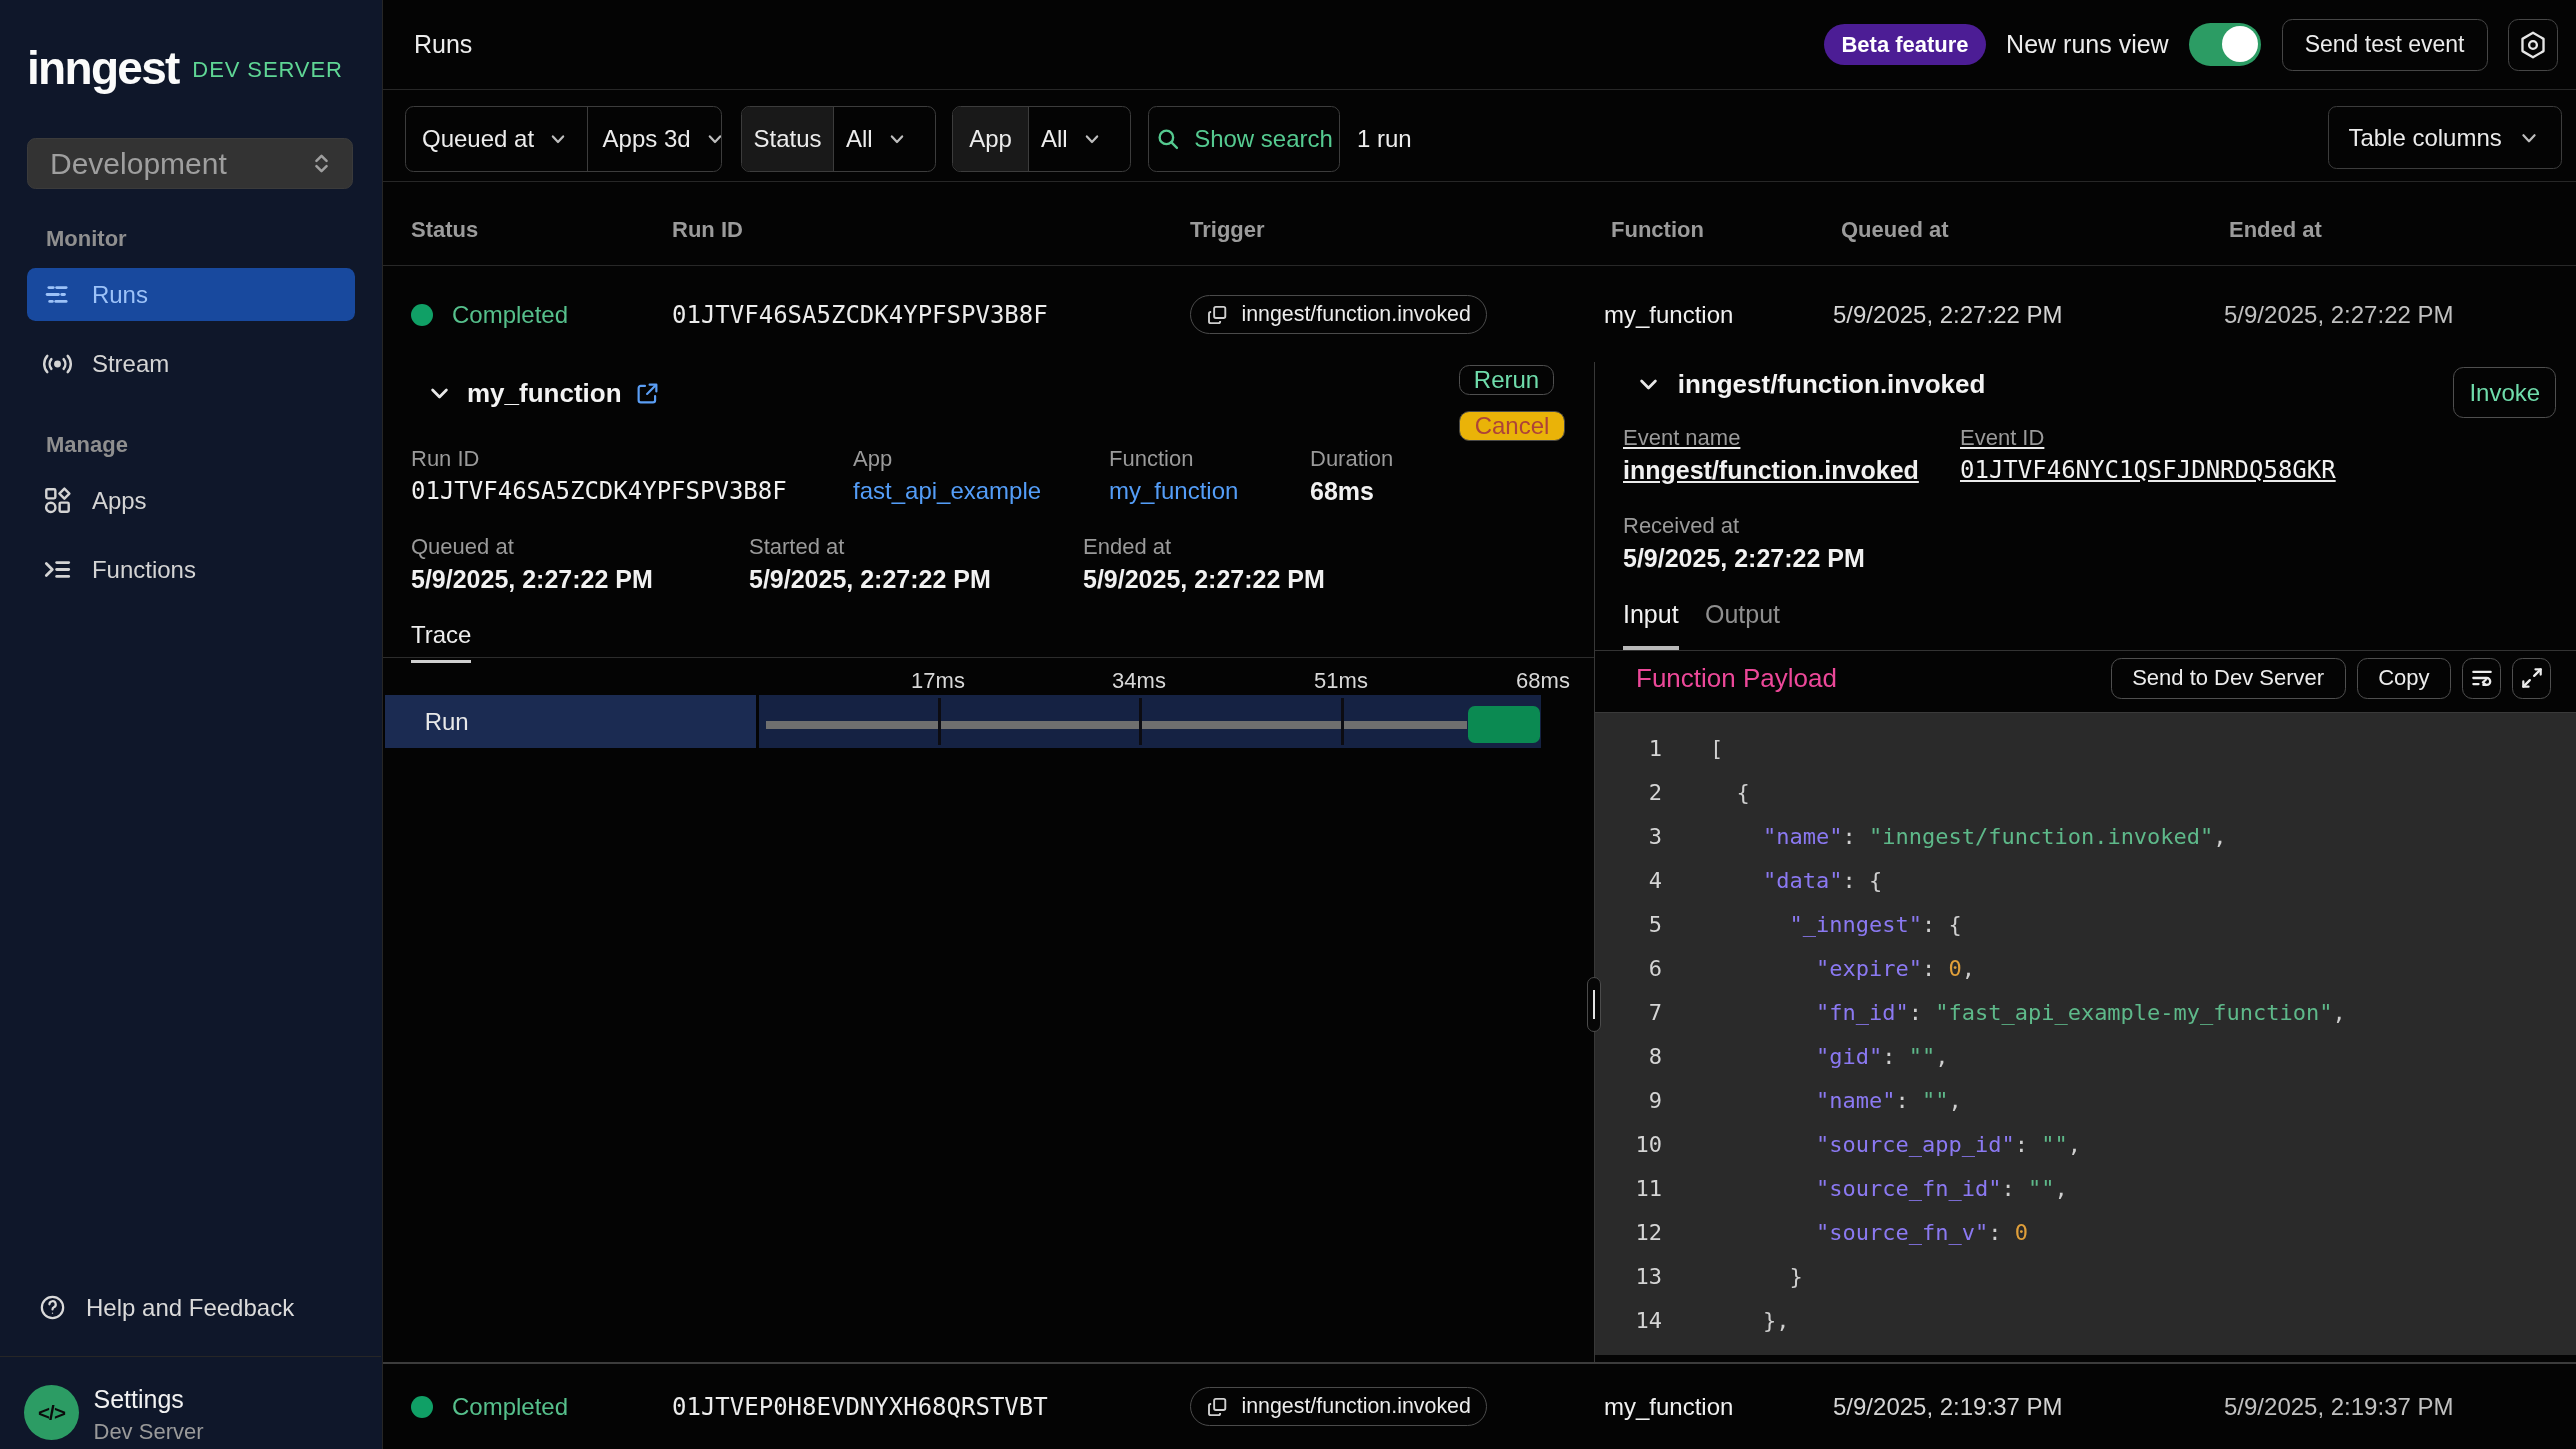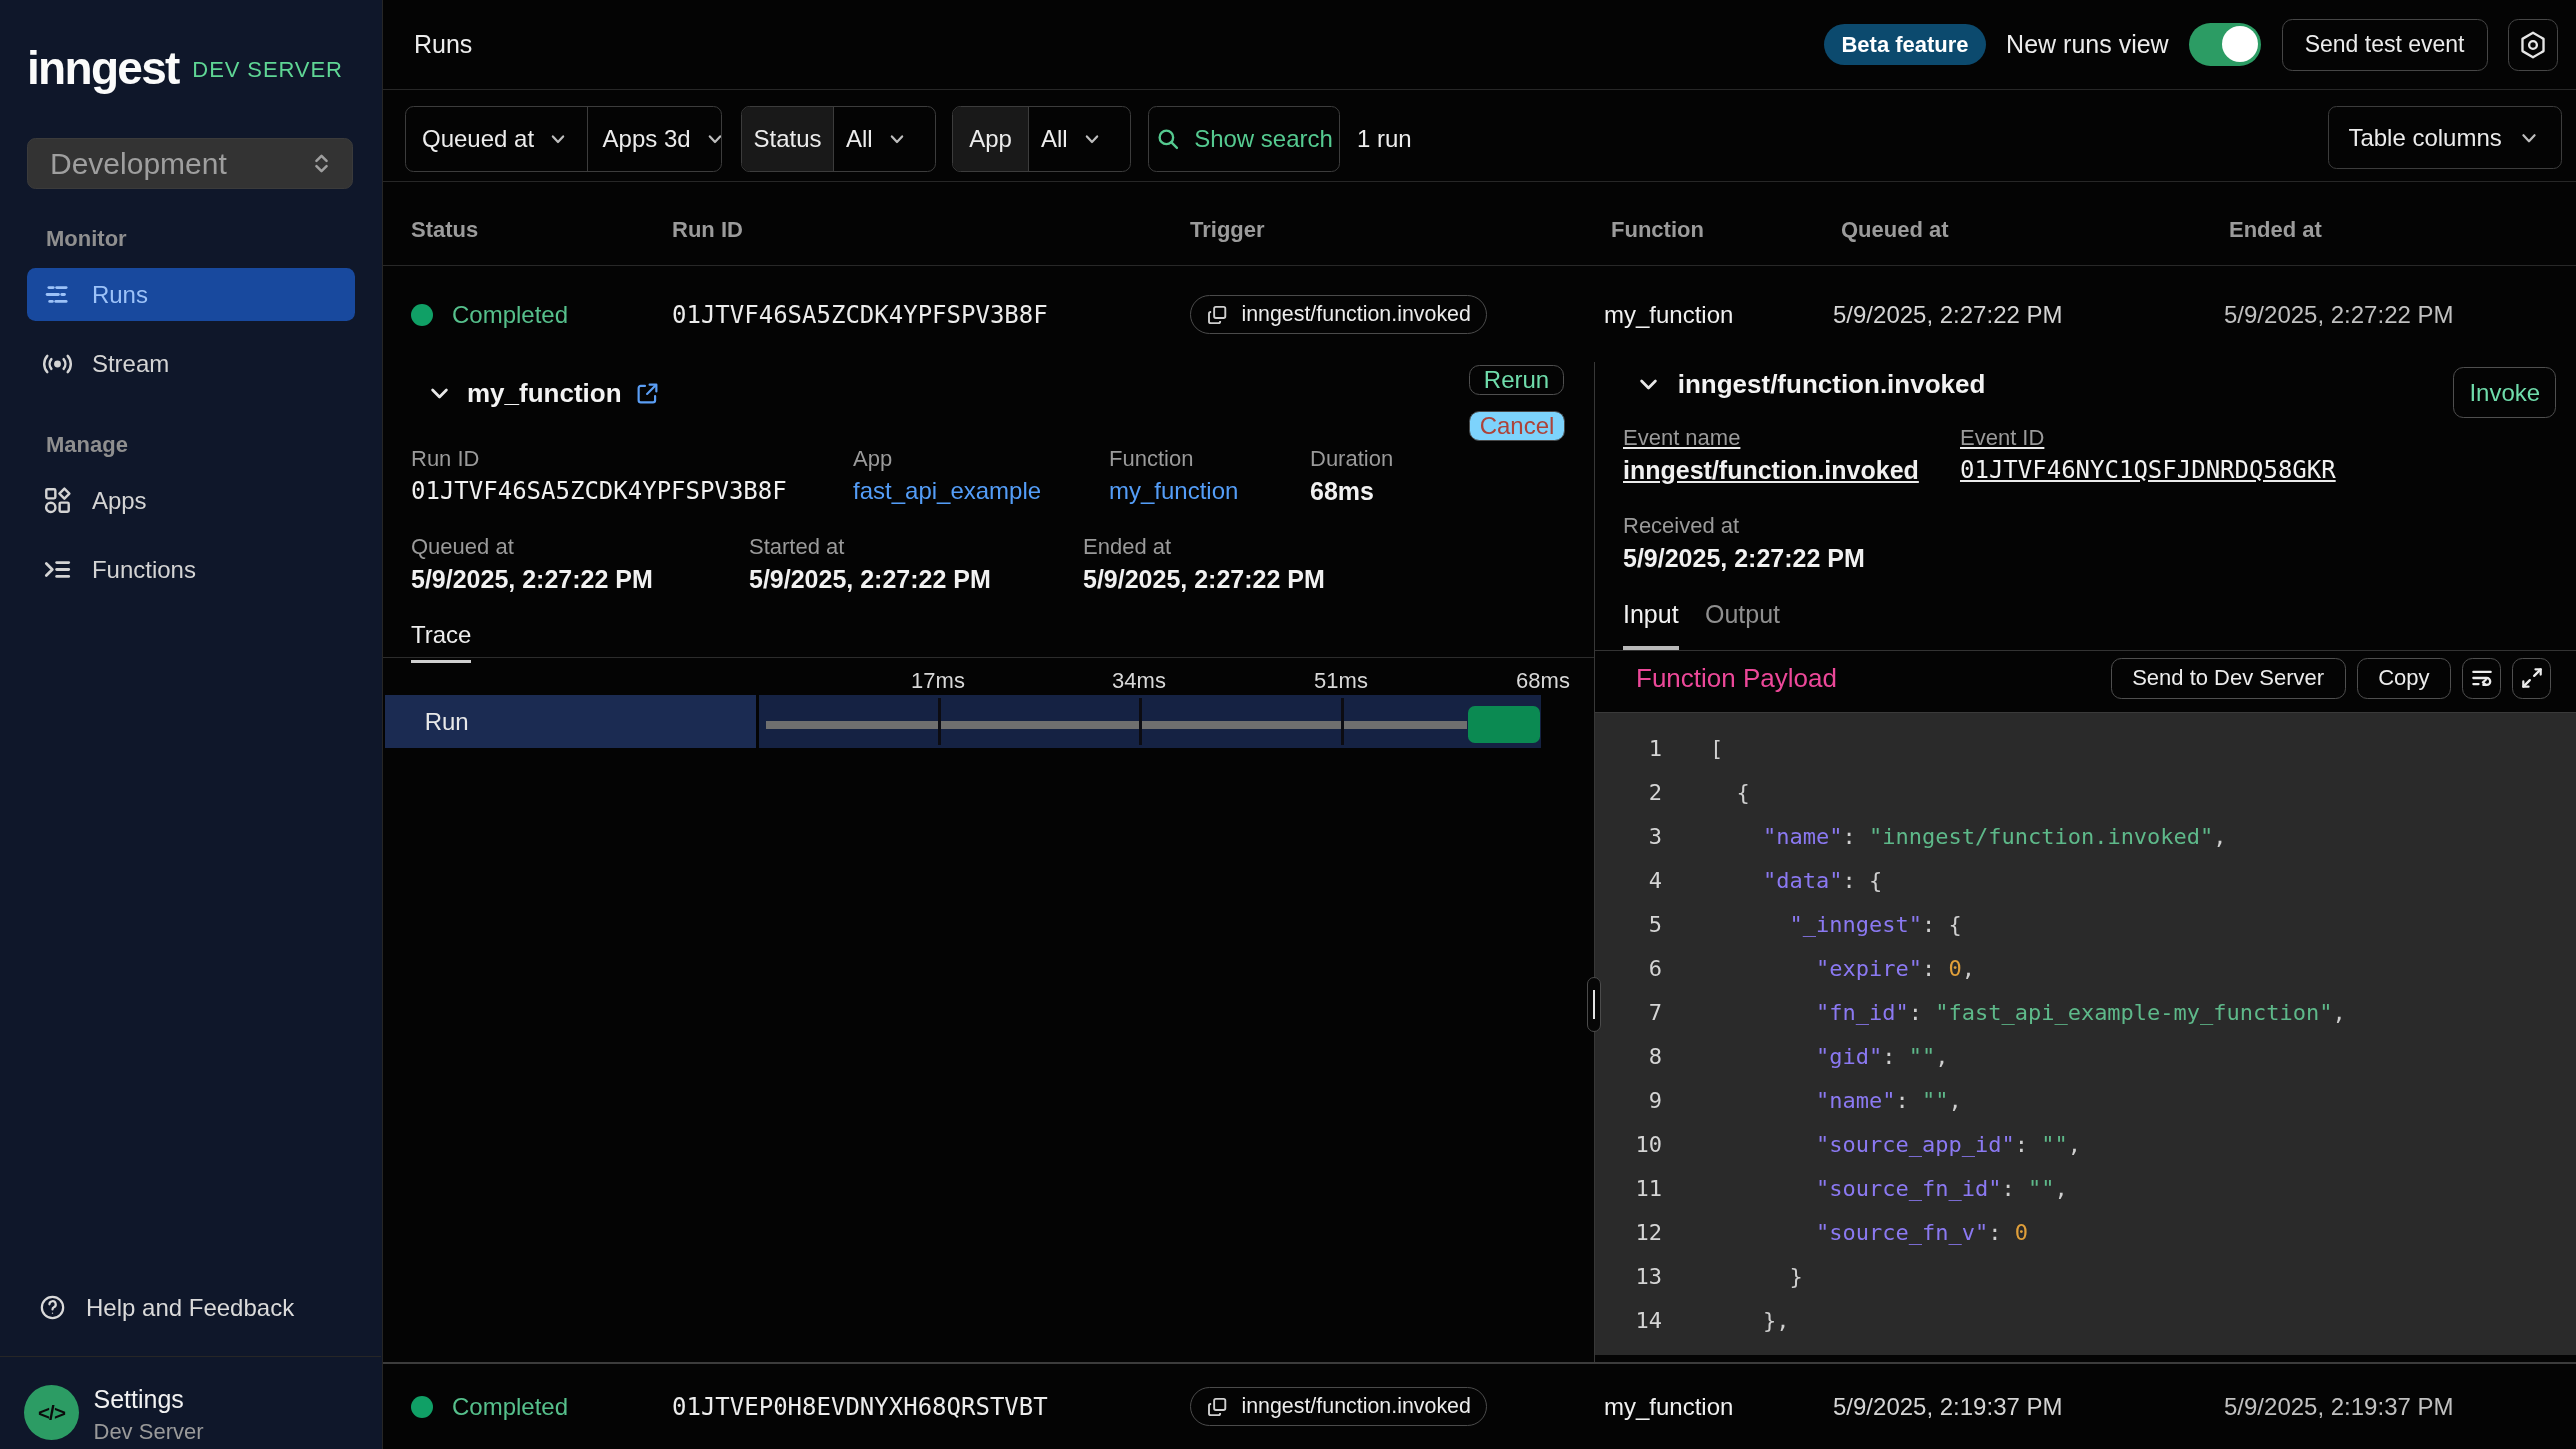--- a/index.html
+++ b/index.html
@@ -48,21 +48,21 @@
             color:#0b0b0b; font-size:20.5px; font-weight:700; letter-spacing:-0.9px; }
   .settings-texts { display:flex; flex-direction:column; justify-content:center; gap:5.1px; }
   .settings-title { font-size:25px; color:#f2f2f2; }
   .settings-sub { font-size:22px; color:#9a9a9a; }
 
   
   .topbar { position:absolute; left:0; top:0; width:2193px; height:90px; border-bottom:1.7px solid #272727;
             display:flex; align-items:center; padding:0 18px 0 31px; }
   .topbar-title { font-size:25px; font-weight:500; color:#ececec; }
   .topbar-right { margin-left:auto; display:flex; align-items:center; gap:20.5px; }
-  .beta-badge { height:41px; padding:0 17px; border-radius:20.5px; background:#0c4a6e; color:#fff;
+  .beta-badge { height:41px; padding:0 17px; border-radius:20.5px; background:#4c1d95; color:#fff;
                 font-size:22px; font-weight:600; display:flex; align-items:center; }
   .toggle-label { font-size:25px; color:#ececec; }
   .toggle { width:72px; height:43px; border-radius:21.4px; background:#2c9c64; position:relative; cursor:pointer; }
   .toggle .knob { position:absolute; right:3.4px; top:3.4px; width:36px; height:36px; border-radius:50%; background:#fff; }
   .btn { background:transparent; border:1.7px solid #464646; border-radius:10.3px; color:#ececec;
          font-size:23px; font-family:inherit; display:flex; align-items:center; justify-content:center; cursor:pointer; }
   .send-btn { height:52px; padding:0 22px; }
   .icon-btn { width:50px; height:52px; }
 
   
@@ -108,21 +108,21 @@
   .detail { position:absolute; left:0; top:362px; width:2193px; height:1001px; border-bottom:1.7px solid #3c3c3c; }
   .detail-left { position:absolute; left:0; top:0; width:1211px; height:100%; }
   .detail-right { position:absolute; left:1211px; top:0; width:982px; height:100%; border-left:1.7px solid #383838; }
 
   .fn-header { position:absolute; left:0; top:3.4px; width:100%; height:56px; }
   .fn-header .hleft { position:absolute; left:41px; top:0; height:56px; display:flex; align-items:center; gap:12px; }
   .fn-name { font-size:26px; font-weight:600; color:#f3f3f3; }
   .fn-actions { position:absolute; right:29px; top:0; height:56px; display:flex; gap:16px;flex-direction:column; }
   .rerun-btn { width:95px; height:56px; border:1.7px solid #4f4f4f; border-radius:10.3px; background:transparent;
                color:#6fdcab; font-size:24px; font-family:inherit; cursor:pointer; }
-  .cancel-btn { width:96px; height:56px; border:1.7px solid #484848; border-radius:10.3px; background:#7dd3fc;
+  .cancel-btn { width:106px; height:56px; border:1.7px solid #484848; border-radius:10.3px; background:#eab308;
                 color:#ad4339; font-size:24px; font-family:inherit; cursor:pointer; }
 
   .field { position:absolute; }
   .field .flabel { font-size:22px; color:#9a9a9a; line-height:23px; }
   .field .fvalue { margin-top:7.7px; font-size:24px; line-height:26px; color:#f1f1f1; }
   .fvalue.link { color:#549df7; cursor:pointer; }
   .fvalue.bold { font-weight:600; font-size:25px; }
   .fields-1 { top:85px; } .fields-2 { top:173px; }
   .f-c1 { left:28px; } .f-c2 { left:470px; } .f-c3 { left:726px; } .f-c4 { left:927px; }
   .t-c1 { left:28px; } .t-c2 { left:366px; } .t-c3 { left:700px; }

